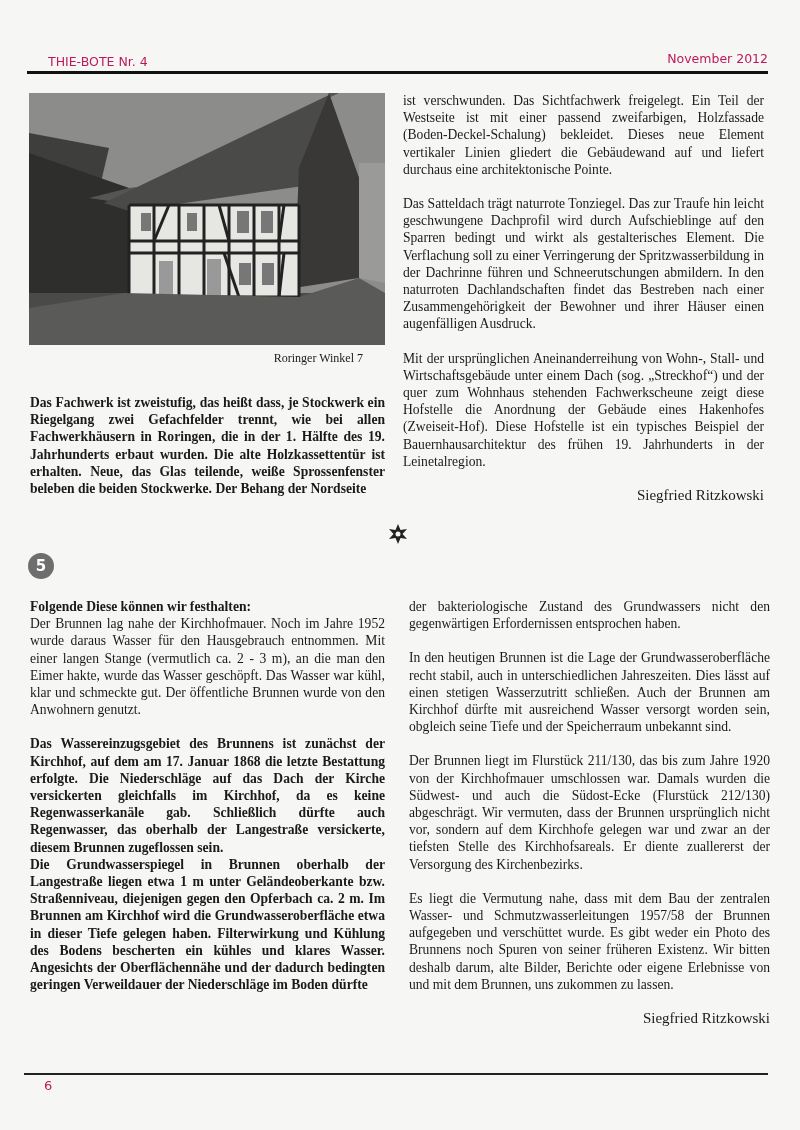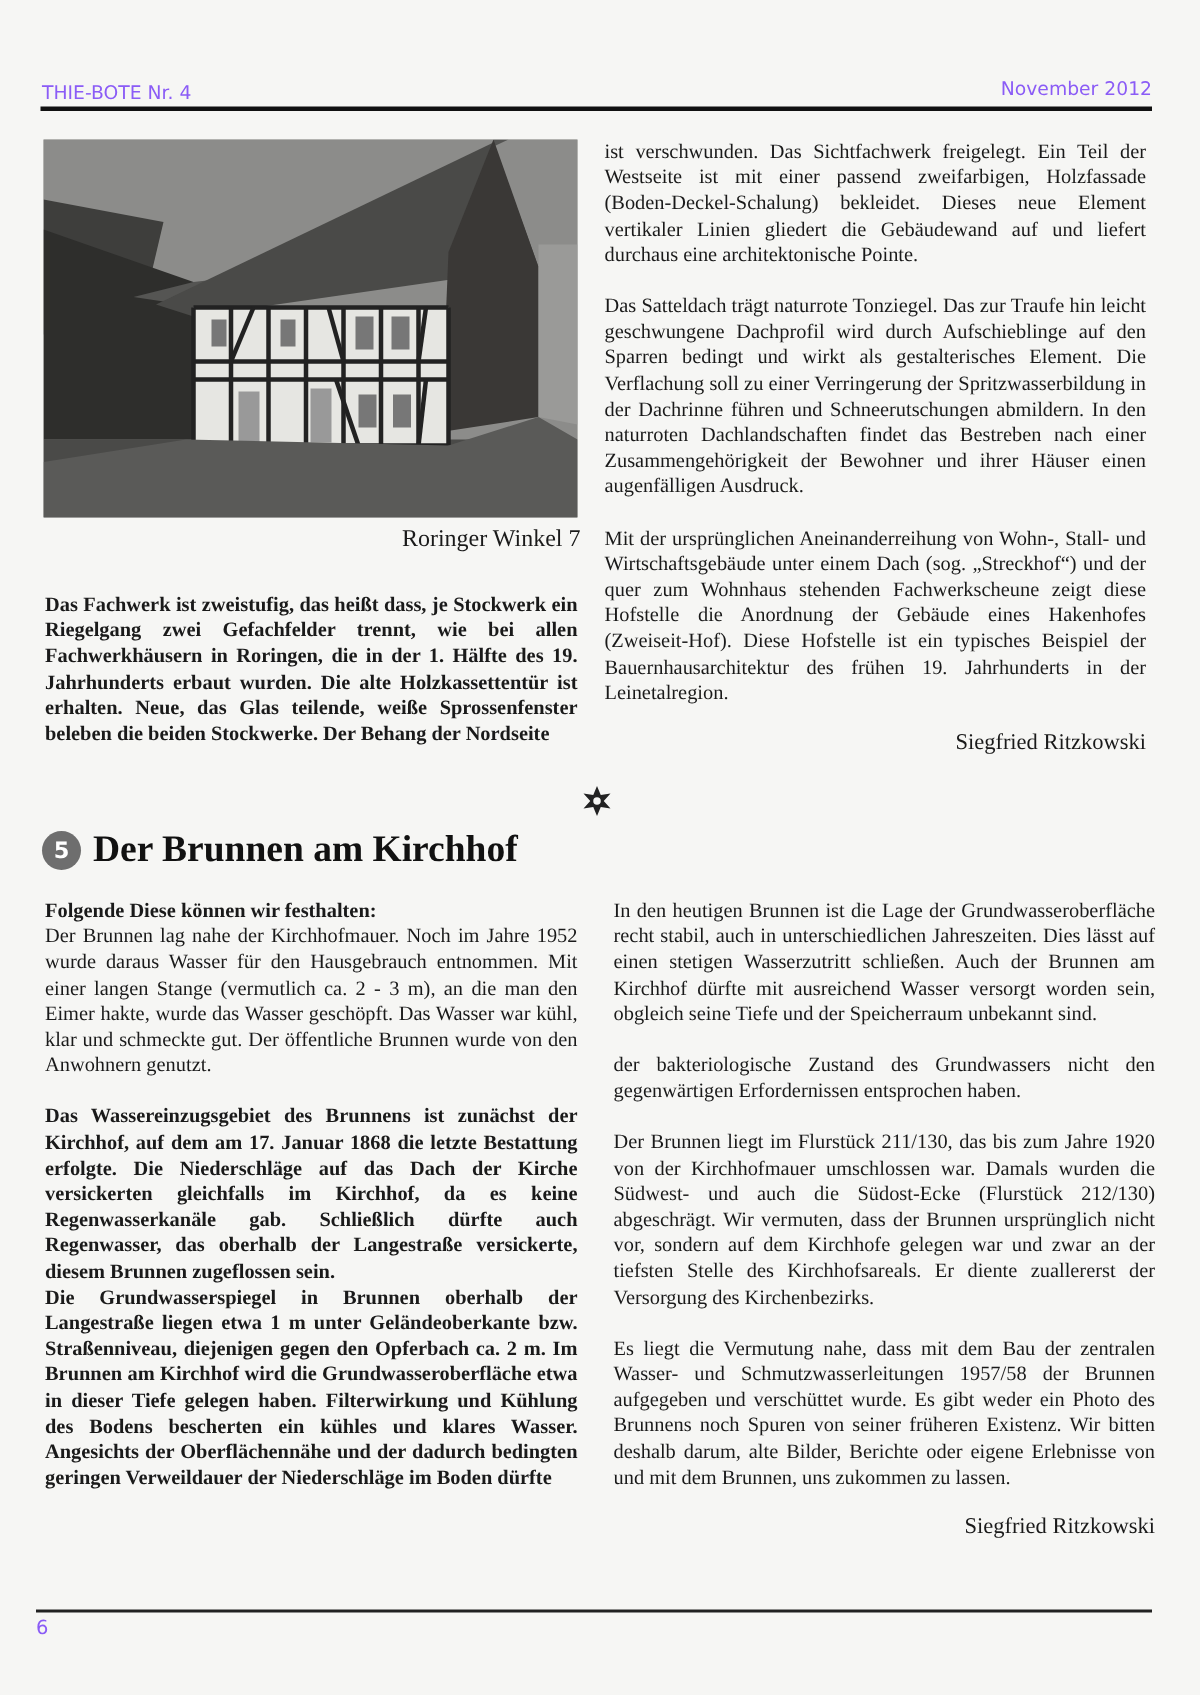--- a/index.html
+++ b/index.html
@@ -2,31 +2,31 @@
 <html><head>
   <meta charset="utf-8">
   <style>
     html, body { margin: 0; padding: 0; }
     body {
       width: 800px; height: 1130px; position: relative; overflow: hidden;
       background: #f6f6f4; color: #1a1a1a;
       font-family: "Liberation Serif", serif;
     }
     .hdr-left, .hdr-right, .page-num {
-      position: absolute; font-family: "DejaVu Sans", sans-serif; font-size: 12.5px; color: #8b5cf6;
+      position: absolute; font-family: "DejaVu Sans", sans-serif; font-size: 12.5px; color: #be185d; margin-left: 20px;
     }
     .hdr-left { left: 28px; top: 54px; }
     .hdr-right { right: 32px; top: 51px; }
     .rule-top { position: absolute; left: 27px; right: 32px; top: 71px; height: 3px; background: #111; }
     .rule-bottom { position: absolute; left: 24px; right: 32px; top: 1073px; height: 2px; background: #222; }
     .page-num { left: 24px; top: 1078px; font-size: 13px; }
 
     .photo { position: absolute; left: 29px; top: 93px; width: 356px; height: 252px; background: #7a7a78; overflow: hidden; }
     .photo svg { display: block; width: 100%; height: 100%; }
-    .caption { position: absolute; right: 413px; top: 351px; font-size: 16px; }
+    .caption { position: absolute; right: 437px; top: 351px; font-size: 12px; }
 
     .col { position: absolute; font-size: 13.6px; line-height: 17.2px; text-align: justify; }
     .col p { margin: 0 0 17px 0; }
     .col p.tight { margin: 0; font-weight: bold; }
     .col.l1 { left: 30px; top: 394px; width: 355px; }
     .col.r1 { left: 403px; top: 92px; width: 361px; }
     .col.l2 { left: 30px; top: 598px; width: 355px; }
     .col.r2 { left: 409px; top: 598px; width: 361px; }
     .sig { text-align: right; font-size: 15px; margin-top: 2px; }
 
@@ -106,32 +106,31 @@
 
 <div class="star">
   <svg viewBox="0 0 20 20" width="20" height="20">
     <polygon points="10,0 12.5,6 19,5 14.5,10 19,15 12.5,14 10,20 7.5,14 1,15 5.5,10 1,5 7.5,6" fill="#222"></polygon>
     <circle cx="10" cy="10" r="2.5" fill="#f6f6f4"></circle>
   </svg>
 </div>
 
 <div class="section-head">
   <div class="badge">5</div>
-  <div class="section-title">Der Brunnen am Kirchhof</div>
 </div>
 
 <div class="col l2">
   <p class="tight">Folgende Diese können wir festhalten:</p>
   <p>Der Brunnen lag nahe der Kirchhofmauer. Noch im Jahre 1952 wurde daraus Wasser für den Hausgebrauch entnommen. Mit einer langen Stange (vermutlich ca. 2 - 3 m), an die man den Eimer hakte, wurde das Wasser geschöpft. Das Wasser war kühl, klar und schmeckte gut. Der öffentliche Brunnen wurde von den Anwohnern genutzt.</p>
   <p class="tight">Das Wassereinzugsgebiet des Brunnens ist zunächst der Kirchhof, auf dem am 17. Januar 1868 die letzte Bestattung erfolgte. Die Niederschläge auf das Dach der Kirche versickerten gleichfalls im Kirchhof, da es keine Regenwasserkanäle gab. Schließlich dürfte auch Regenwasser, das oberhalb der Langestraße versickerte, diesem Brunnen zugeflossen sein.</p>
   <p class="tight">Die Grundwasserspiegel in Brunnen oberhalb der Langestraße liegen etwa 1 m unter Geländeoberkante bzw. Straßenniveau, diejenigen gegen den Opferbach ca. 2 m. Im Brunnen am Kirchhof wird die Grundwasseroberfläche etwa in dieser Tiefe gelegen haben. Filterwirkung und Kühlung des Bodens bescherten ein kühles und klares Wasser. Angesichts der Oberflächennähe und der dadurch bedingten geringen Verweildauer der Niederschläge im Boden dürfte</p>
 </div>
 
 <div class="col r2">
+  <p>der bakteriologische Zustand des Grundwassers nicht den gegenwärtigen Erfordernissen entsprochen haben.</p>
   <p>In den heutigen Brunnen ist die Lage der Grundwasseroberfläche recht stabil, auch in unterschiedlichen Jahreszeiten. Dies lässt auf einen stetigen Wasserzutritt schließen. Auch der Brunnen am Kirchhof dürfte mit ausreichend Wasser versorgt worden sein, obgleich seine Tiefe und der Speicherraum unbekannt sind.</p>
-  <p>der bakteriologische Zustand des Grundwassers nicht den gegenwärtigen Erfordernissen entsprochen haben.</p>
   <p>Der Brunnen liegt im Flurstück 211/130, das bis zum Jahre 1920 von der Kirchhofmauer umschlossen war. Damals wurden die Südwest- und auch die Südost-Ecke (Flurstück 212/130) abgeschrägt. Wir vermuten, dass der Brunnen ursprünglich nicht vor, sondern auf dem Kirchhofe gelegen war und zwar an der tiefsten Stelle des Kirchhofsareals. Er diente zuallererst der Versorgung des Kirchenbezirks.</p>
   <p>Es liegt die Vermutung nahe, dass mit dem Bau der zentralen Wasser- und Schmutzwasserleitungen 1957/58 der Brunnen aufgegeben und verschüttet wurde. Es gibt weder ein Photo des Brunnens noch Spuren von seiner früheren Existenz. Wir bitten deshalb darum, alte Bilder, Berichte oder eigene Erlebnisse von und mit dem Brunnen, uns zukommen zu lassen.</p>
   <div class="sig">Siegfried Ritzkowski</div>
 </div>
 
 <div class="rule-bottom"></div>
 <div class="page-num">6</div>
 
 </body></html>

